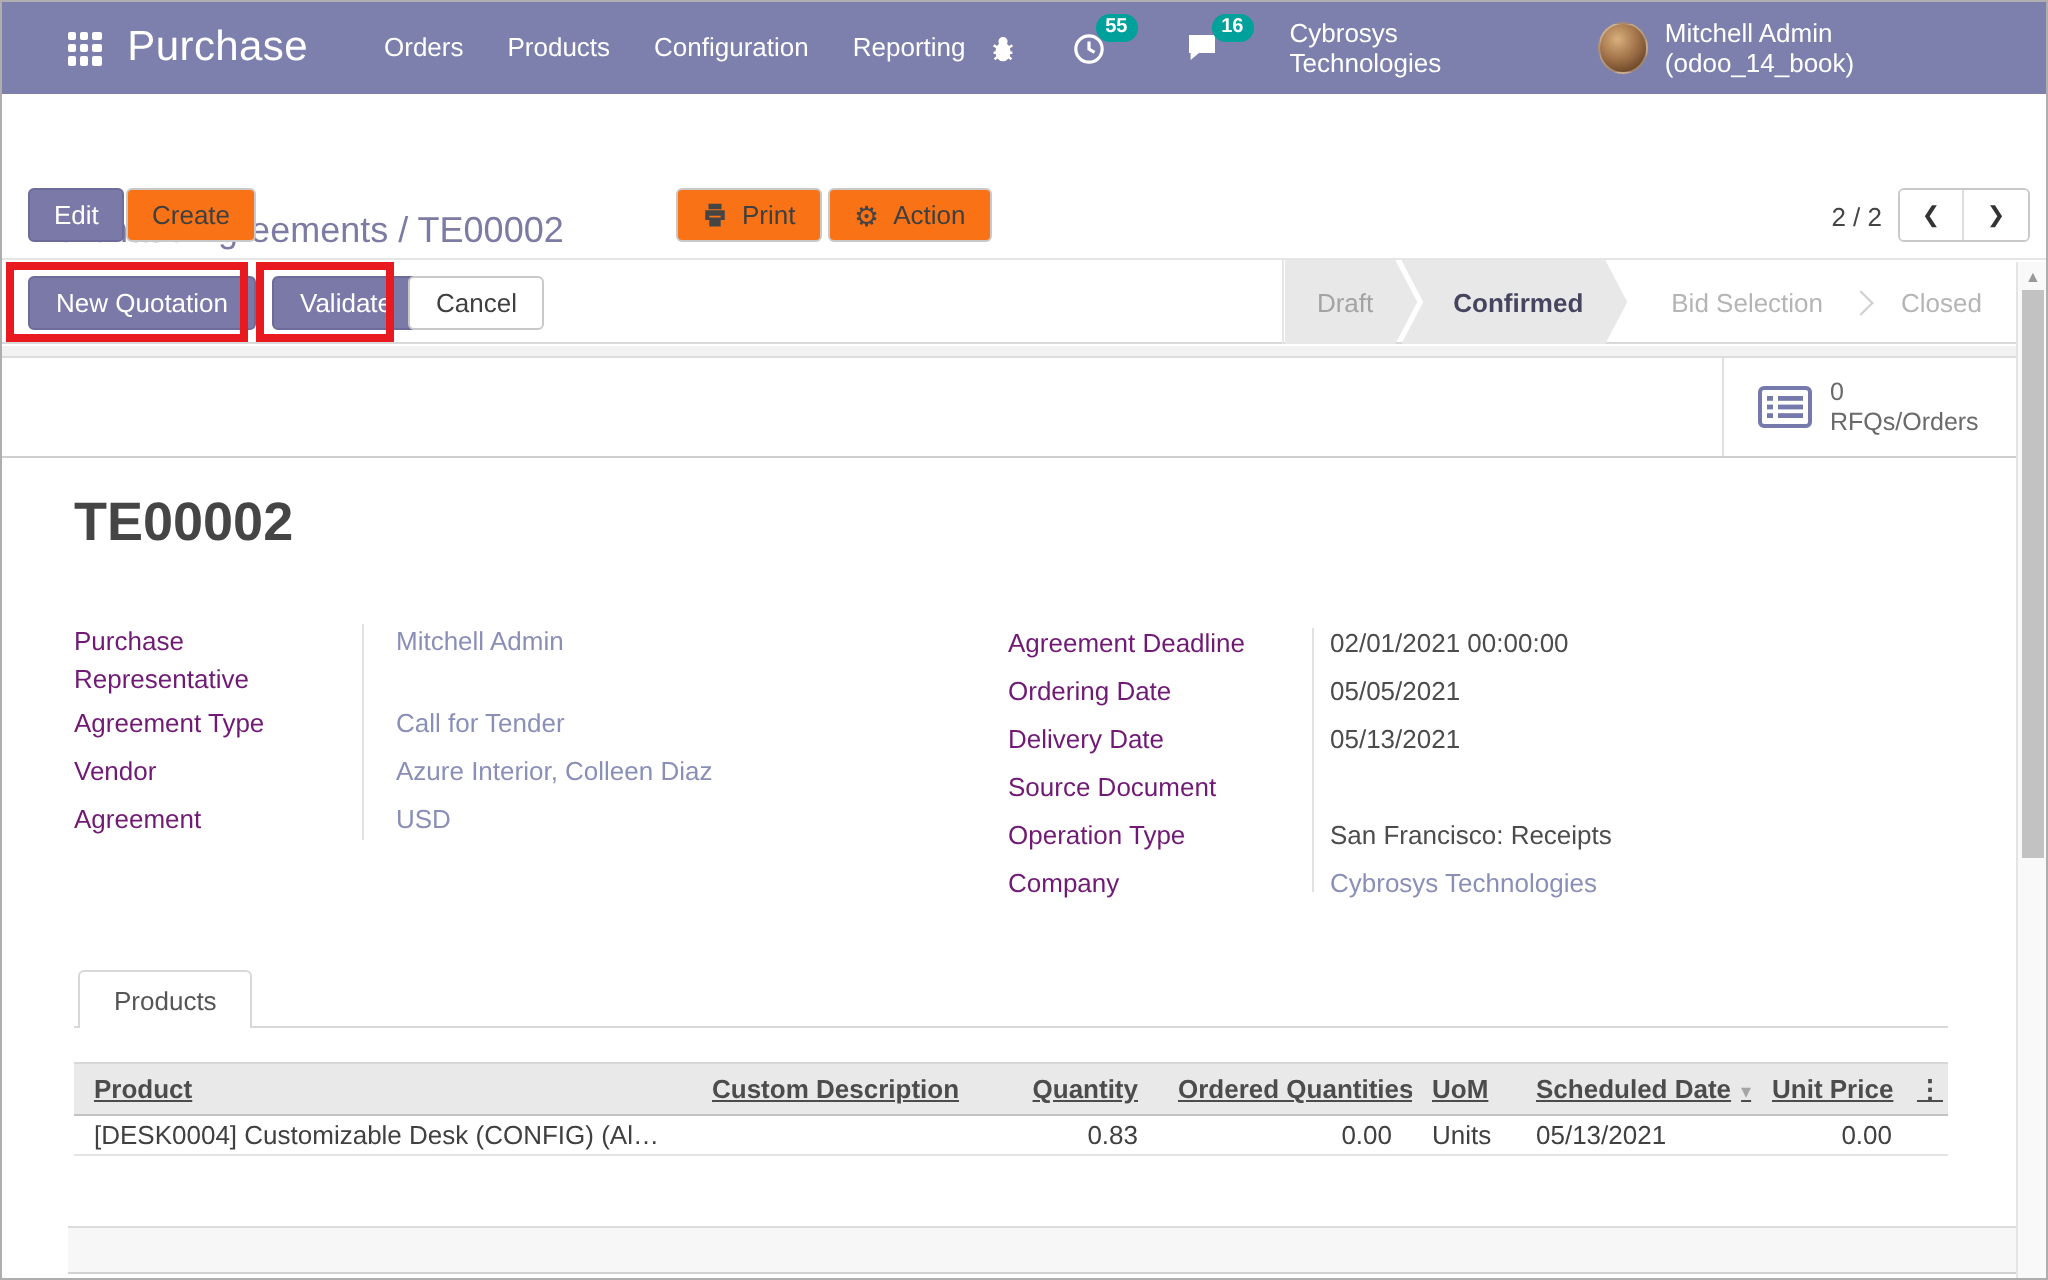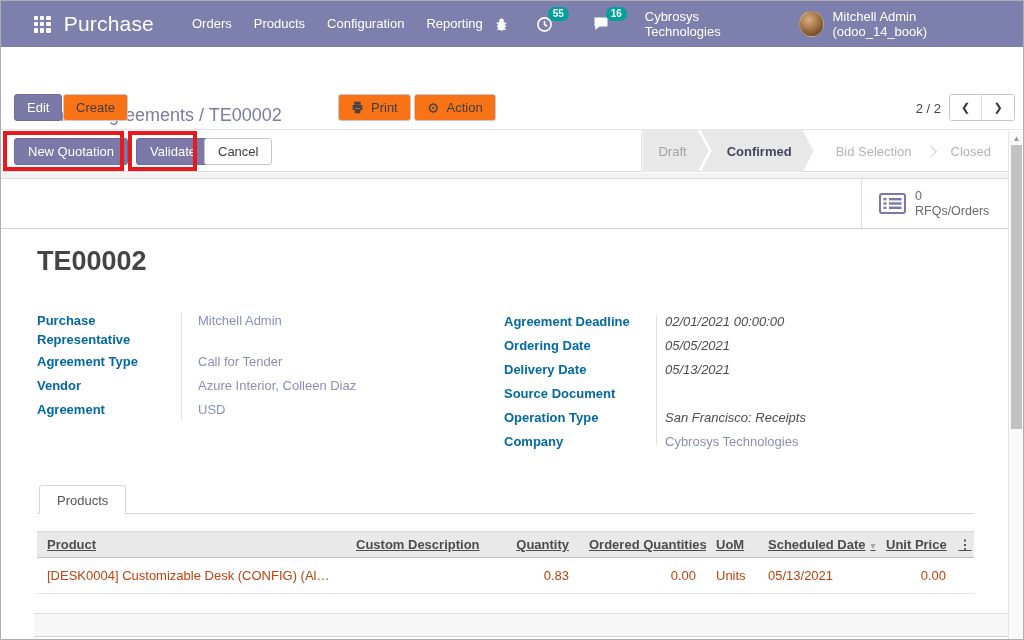--- a/index.html
+++ b/index.html
@@ -85,44 +85,44 @@
                display:flex; align-items:center; cursor:pointer; background:#fff; border:none; }
   .smart-btn .sb-icon { margin-left:17px; display:flex; }
   .sb-texts { margin-left:9px; display:flex; flex-direction:column; font-size:12.5px;
               color:#6a6a6a; line-height:15px; text-align:left; }
 
   
   .sheet-title { position:absolute; left:36px; top:245px; font-size:27px; font-weight:bold; color:#454545; }
   .fgroup { position:absolute; display:grid; }
   .fg-left  { left:36px;  top:310px; width:430px; grid-template-columns:146px 1fr; }
   .fg-right { left:503px; top:311px; width:480px; grid-template-columns:152px 1fr; }
-  .flabel { font-weight:bold; color:#0369a1; padding-right:10px; line-height:19px; }
+  .flabel { font-weight:normal; color:#701a75; padding-right:10px; line-height:19px; }
   .fvalue { padding-left:15px; line-height:19px; }
   .fg-right .fvalue { padding-left:9px; }
   .rh-tall { min-height:41px; }
   .rh { min-height:24px; }
   .link-val { color:#8a8fb8; cursor:pointer; }
-  .plain-val { color:#4c4c4c;font-style:italic; }
+  .plain-val { color:#4c4c4c; }
   .vline { position:absolute; width:1px; background:#e2e2e2; }
   .vl-left  { left:180px; top:311px; height:108px; }
   .vl-right { left:655px; top:313px; height:132px; }
 
   
   .tab { position:absolute; left:38px; top:484px; height:29px; padding:0 17px; background:#fff;
          border:1px solid #d8d8d8; border-bottom:none; border-radius:3px 3px 0 0;
          display:flex; align-items:center; color:#555; z-index:2; cursor:pointer; }
   .tabline { position:absolute; left:36px; top:512px; width:937px; height:1px; background:#d8d8d8; }
   .ptable { position:absolute; left:36px; top:530px; width:937px; border-collapse:collapse;
             table-layout:fixed; font-size:13px; }
   .ptable th { background:#e9e9e9; border-top:1px solid #d7d7d7; border-bottom:1px solid #c3c3c3;
                height:26px; font-weight:bold; color:#4c4c4c; padding:0 10px; text-align:left;
                white-space:nowrap; overflow:hidden; cursor:pointer;text-decoration:underline; }
   .ptable th.num, .ptable td.num { text-align:right; }
-  .ptable td { height:36px; border-bottom:1px solid #e4e4e4; padding:0 10px; white-space:nowrap;
-               overflow:hidden; text-overflow:ellipsis; color:#c2410c; background:#fff; }
+  .ptable td { height:20px; border-bottom:1px solid #e4e4e4; padding:0 10px; white-space:nowrap;
+               overflow:hidden; text-overflow:ellipsis; color:#404040; background:#fff; }
   .sort-ind { color:#a5a5a5; font-size:10px; margin-left:5px; font-weight:normal; }
   .opt-th { text-align:center !important; padding:0 !important; color:#555; font-size:13px; }
   .bottom-strip { position:absolute; left:33px; top:612px; width:974px; height:24px; background:#f7f7f7;
                   border-top:1px solid #dcdcdc; border-bottom:1px solid #d2d2d2; }
 
   
   .scrollbar { position:absolute; left:1007px; top:130px; width:16px; height:509px; background:#f9f9f9;
                border-left:1px solid #e4e4e4; }
   .scroll-up { position:absolute; top:3px; left:0; width:15px; text-align:center; font-size:8px;
                color:#9a9a9a; cursor:pointer; }

